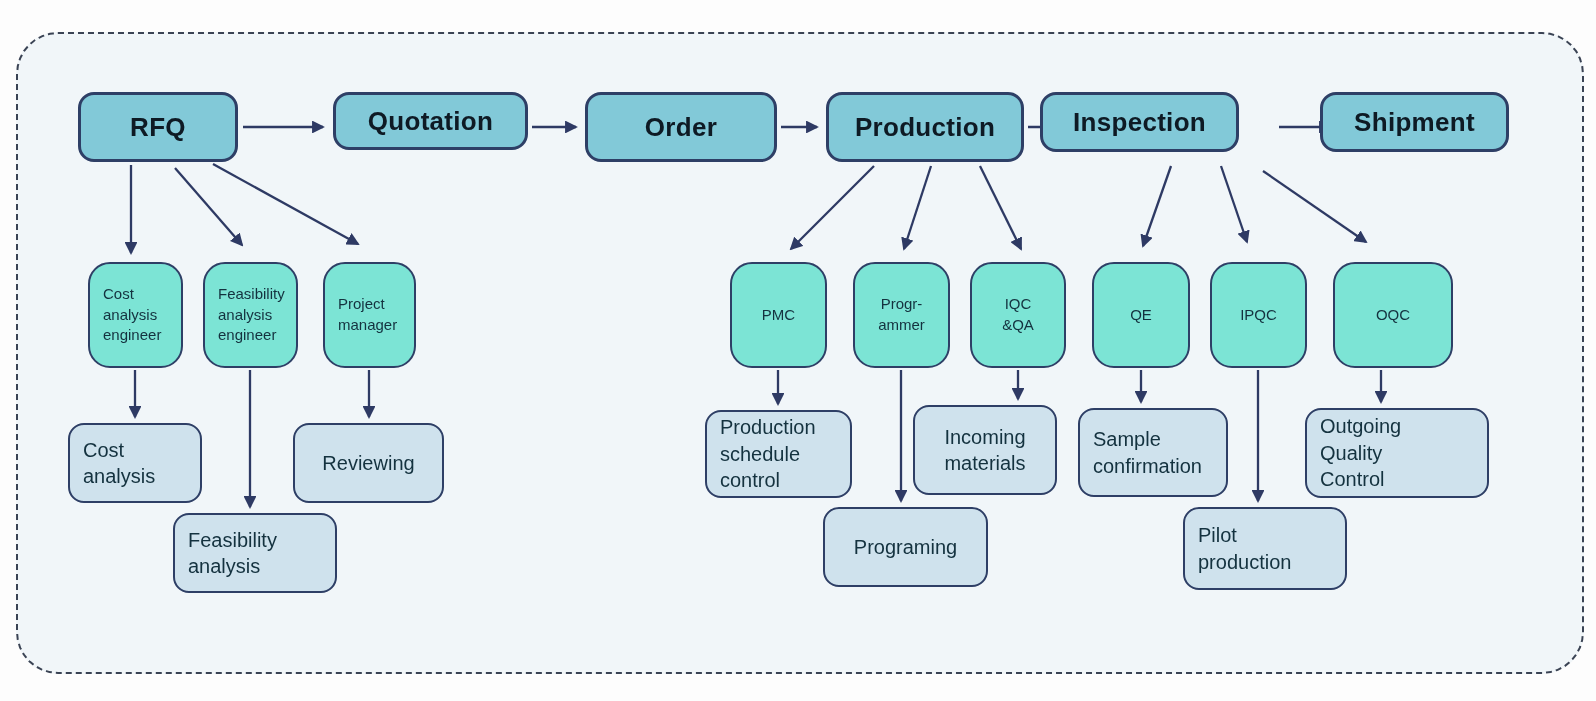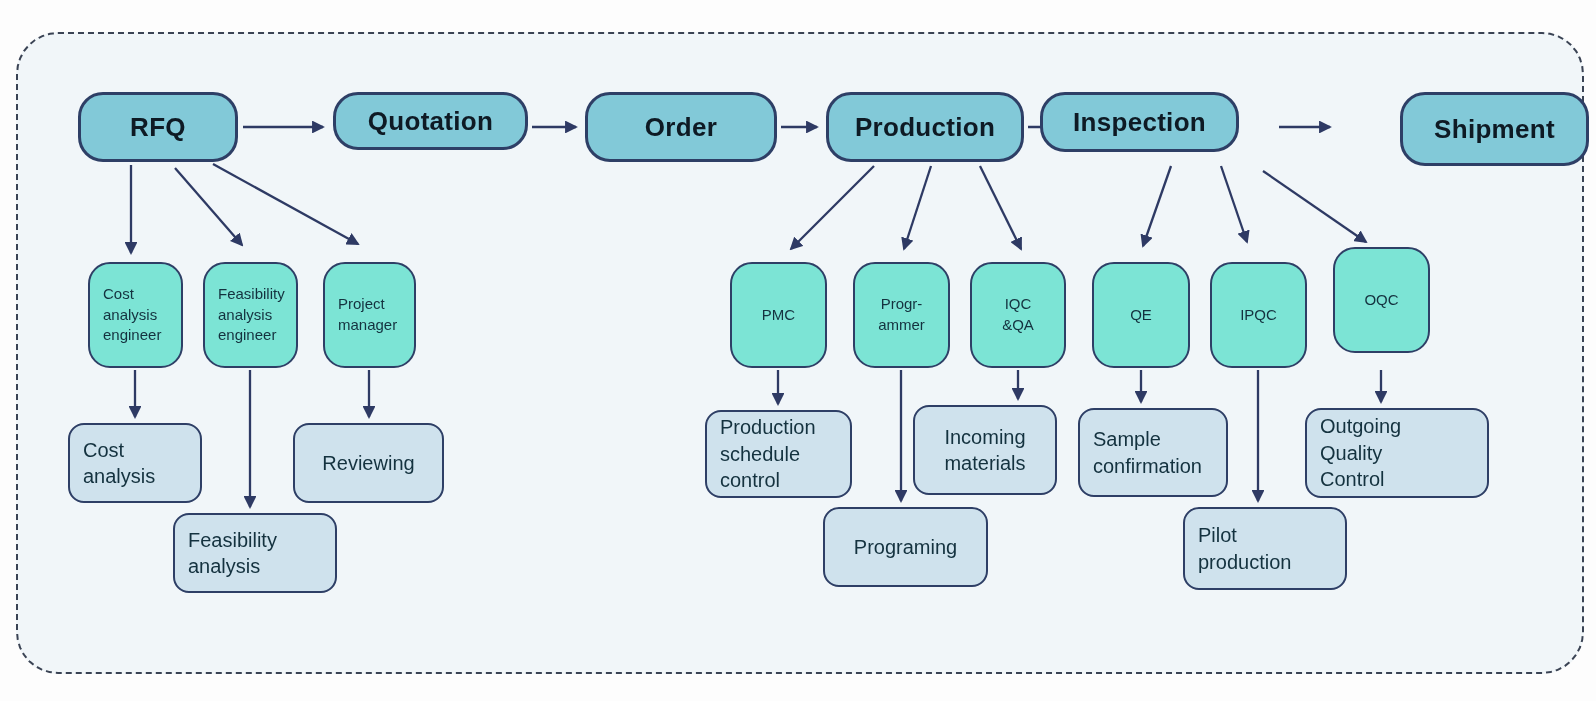--- a/index.html
+++ b/index.html
@@ -17,21 +17,21 @@
   }
   .connectors{position:absolute;left:0;top:0;width:1596px;height:701px;pointer-events:none;}
   .node{
     position:absolute;box-sizing:border-box;
     display:flex;align-items:center;justify-content:center;
     text-align:left;white-space:pre-line;
   }
   .stage{
     background:var(--stage-fill,#82c9d8);
     border:3px solid var(--outline,#2e3f66);
-    border-radius:25px;
+    border-radius:16px;
     font-weight:bold;font-size:26px;letter-spacing:.3px;
     color:var(--stage-text,#0e1a24);
     text-align:center;
   }
   .role{
     background:var(--role-fill,#7ce4d5);
     border:2.2px solid var(--outline,#2e3f66);
     border-radius:22px;
     font-size:15px;line-height:1.38;
     color:var(--node-text,#14323f);
@@ -89,38 +89,38 @@
     <line x1="1258" y1="370" x2="1258" y2="501" marker-end="url(#ah)"></line>
     <line x1="1381" y1="370" x2="1381" y2="402" marker-end="url(#ah)"></line>
   </g>
 </svg>
 
 <div class="node stage" style="left:78px;top:92px;width:160px;height:70px">RFQ</div>
 <div class="node stage" style="left:333px;top:92px;width:195px;height:58px">Quotation</div>
 <div class="node stage" style="left:585px;top:92px;width:192px;height:70px">Order</div>
 <div class="node stage" style="left:826px;top:92px;width:198px;height:70px">Production</div>
 <div class="node stage" style="left:1040px;top:92px;width:199px;height:60px">Inspection</div>
-<div class="node stage" style="left:1400px;top:92px;width:189px;height:74px">Shipment</div>
+<div class="node stage" style="left:1320px;top:92px;width:189px;height:60px">Shipment</div>
 
 <div class="node role align-left" style="left:88px;top:262px;width:95px;height:106px">Cost
 analysis
 engineer</div>
 <div class="node role align-left" style="left:203px;top:262px;width:95px;height:106px">Feasibility
 analysis
 engineer</div>
 <div class="node role align-left" style="left:323px;top:262px;width:93px;height:106px">Project
 manager</div>
 <div class="node role" style="left:730px;top:262px;width:97px;height:106px">PMC</div>
 <div class="node role" style="left:853px;top:262px;width:97px;height:106px">Progr-
 ammer</div>
 <div class="node role" style="left:970px;top:262px;width:96px;height:106px">IQC
 &amp;QA</div>
 <div class="node role" style="left:1092px;top:262px;width:98px;height:106px">QE</div>
 <div class="node role" style="left:1210px;top:262px;width:97px;height:106px">IPQC</div>
-<div class="node role" style="left:1333px;top:247px;width:97px;height:106px">OQC</div>
+<div class="node role" style="left:1333px;top:262px;width:120px;height:106px">OQC</div>
 
 <div class="node task align-left" style="left:68px;top:423px;width:134px;height:80px">Cost
 analysis</div>
 <div class="node task align-left" style="left:173px;top:513px;width:164px;height:80px">Feasibility
 analysis</div>
 <div class="node task" style="left:293px;top:423px;width:151px;height:80px">Reviewing</div>
 <div class="node task align-left" style="left:705px;top:410px;width:147px;height:88px">Production
 schedule
 control</div>
 <div class="node task" style="left:823px;top:507px;width:165px;height:80px">Programing</div>

